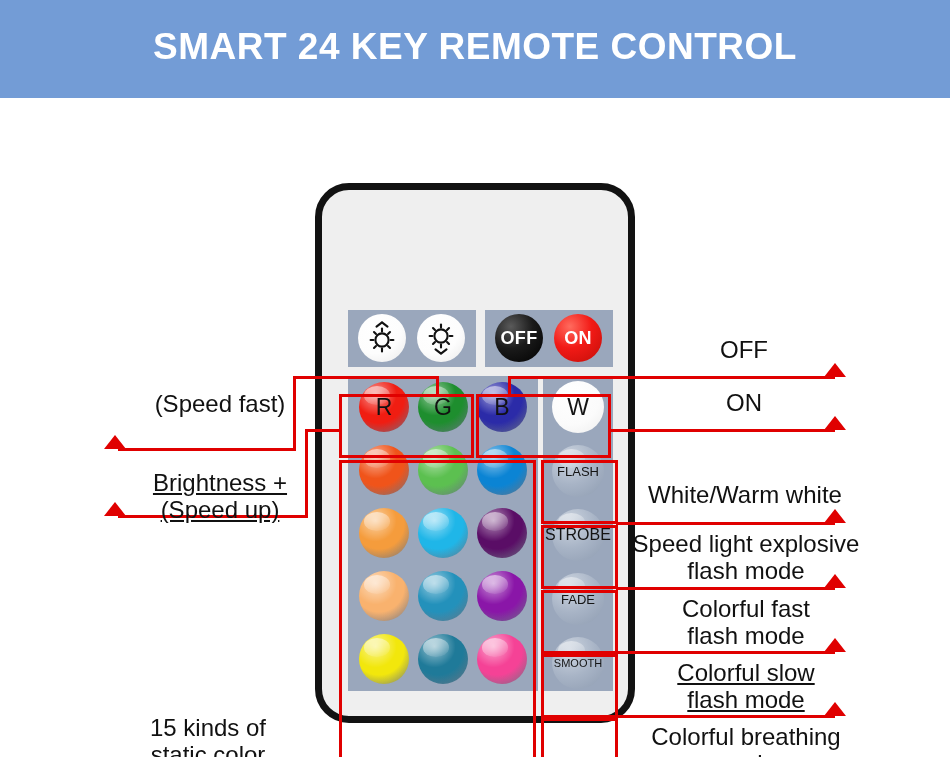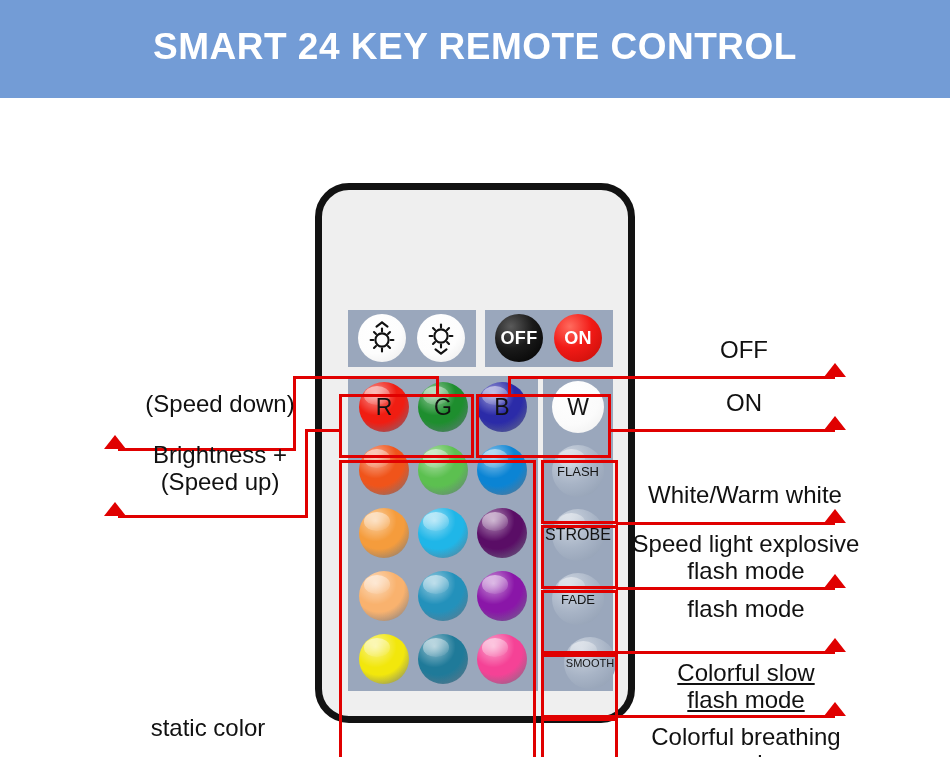--- a/index.html
+++ b/index.html
@@ -233,21 +233,21 @@
           <div class="lab" style="font-size: 13px;">FLASH</div>
         </div>
         <div class="mode mode-grey" style="top: 133px;">
           <div class="gloss"></div>
           <div class="lab" style="font-size: 16px;">STROBE</div>
         </div>
         <div class="mode mode-grey" style="top: 197px;">
           <div class="gloss"></div>
           <div class="lab" style="font-size: 13px;">FADE</div>
         </div>
-        <div class="mode mode-grey" style="top: 261px; margin-left: 12px;">
+        <div class="mode mode-grey" style="top: 261px;">
           <div class="gloss"></div>
           <div class="lab" style="font-size: 11px;">SMOOTH</div>
         </div>
       </div>
   </div>
 
   <div class="ann">
 
     <div class="hl" style="left:339px;top:256px;width:135px;height:64px;"></div>
     <div class="hl" style="left:476px;top:256px;width:135px;height:64px;"></div>
@@ -284,44 +284,46 @@
 
     <div class="ln lnh" style="left:616px;top:513px;width:219px;"></div>
     <div class="tri" style="left:824px;top:500px;"></div>
 
     <div class="ln lnh" style="left:616px;top:577px;width:219px;"></div>
     <div class="tri" style="left:824px;top:564px;"></div>
 
   </div>
 
   <div class="lbl c" style="left:130px;top:253px;width:180px;">
-    <div>(Speed down)</div>
-  </div>
-  <div class="lbl c" style="left:130px;top:304px;width:180px;">
+    <div>(Speed fast)</div>
+  </div>
+  <div class="lbl c" style="left:130px;top:332px;width:180px;text-decoration:underline;">
     <div>Brightness +</div>
     <div>(Speed up)</div>
   </div>
   <div class="lbl c" style="left:118px;top:577px;width:180px;">
+    <div>15 kinds of</div>
     <div>static color</div>
   </div>
 
   <div class="lbl c" style="left:644px;top:199px;width:200px;">
     <div>OFF</div>
   </div>
   <div class="lbl c" style="left:644px;top:252px;width:200px;">
     <div>ON</div>
   </div>
   <div class="lbl c" style="left:630px;top:344px;width:230px;">
     <div>White/Warm white</div>
   </div>
   <div class="lbl c" style="left:630px;top:393px;width:232px;">
     <div>Speed light explosive</div>
     <div>flash mode</div>
   </div>
   <div class="lbl c" style="left:630px;top:458px;width:232px;">
+    <div>Colorful fast</div>
     <div>flash mode</div>
   </div>
   <div class="lbl c" style="left:630px;top:522px;width:232px;text-decoration:underline;">
     <div>Colorful slow</div>
     <div>flash mode</div>
   </div>
   <div class="lbl c" style="left:630px;top:586px;width:232px;">
     <div>Colorful breathing</div>
     <div>mode</div>
   </div>

